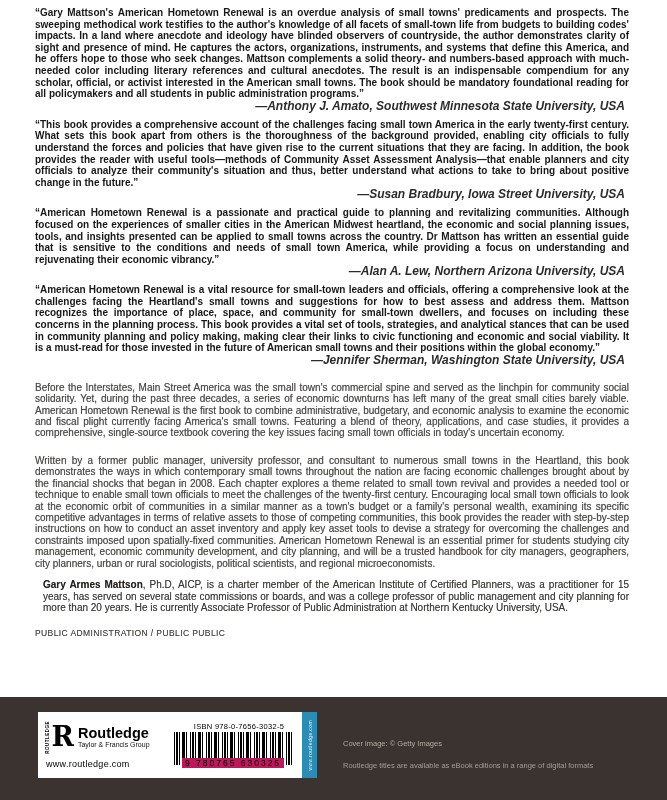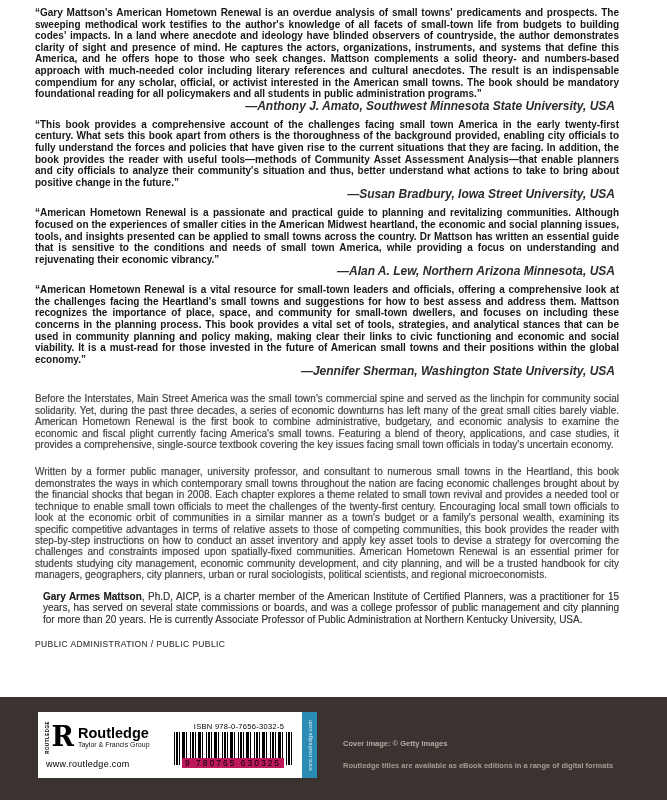--- a/index.html
+++ b/index.html
@@ -7,21 +7,21 @@
     position: relative;
     width: 667px;
     height: 800px;
     background: #ffffff;
     font-family: "Liberation Sans", sans-serif;
     color: #1b1b1b;
     overflow: hidden;
     box-sizing: border-box;
   }
   .content {
-    padding: 7px 48px 0 35px;
+    padding: 7px 38px 0 35px;
   }
   .quote {
     font-size: 10px;
     line-height: 11.6px;
     font-weight: bold;
     text-align: justify;
     color: #181818;
     margin: 0 0 1px 0;
   }
   .attribution {
@@ -135,39 +135,38 @@
     writing-mode: vertical-rl;
     transform: rotate(180deg);
     font-size: 5px;
     color: #eaf6fb;
     letter-spacing: 0.4px;
     white-space: nowrap;
   }
   .band-right {
     margin: 42px 0 0 26px;
     max-width: 300px;
-    font-weight: bold;
   }
   .cover-credit { font-size: 7.5px; color: #b3aba4; margin-bottom: 13px; }
   .ebook-note  { font-size: 7.5px; color: #a59d96; }
 </style>
 </head>
 <body>
 
 <div class="cover">
   <div class="content">
 
     <p class="quote">“Gary Mattson's American Hometown Renewal is an overdue analysis of small towns' predicaments and prospects. The sweeping methodical work testifies to the author's knowledge of all facets of small-town life from budgets to building codes' impacts. In a land where anecdote and ideology have blinded observers of countryside, the author demonstrates clarity of sight and presence of mind. He captures the actors, organizations, instruments, and systems that define this America, and he offers hope to those who seek changes. Mattson complements a solid theory- and numbers-based approach with much-needed color including literary references and cultural anecdotes. The result is an indispensable compendium for any scholar, official, or activist interested in the American small towns. The book should be mandatory foundational reading for all policymakers and all students in public administration programs.”</p>
     <p class="attribution">—Anthony J. Amato, Southwest Minnesota State University, USA</p>
 
     <p class="quote">“This book provides a comprehensive account of the challenges facing small town America in the early twenty-first century. What sets this book apart from others is the thoroughness of the background provided, enabling city officials to fully understand the forces and policies that have given rise to the current situations that they are facing. In addition, the book provides the reader with useful tools—methods of Community Asset Assessment Analysis—that enable planners and city officials to analyze their community's situation and thus, better understand what actions to take to bring about positive change in the future.”</p>
     <p class="attribution">—Susan Bradbury, Iowa Street University, USA</p>
 
     <p class="quote">“American Hometown Renewal is a passionate and practical guide to planning and revitalizing communities. Although focused on the experiences of smaller cities in the American Midwest heartland, the economic and social planning issues, tools, and insights presented can be applied to small towns across the country. Dr Mattson has written an essential guide that is sensitive to the conditions and needs of small town America, while providing a focus on understanding and rejuvenating their economic vibrancy.”</p>
-    <p class="attribution">—Alan A. Lew, Northern Arizona Minnesota, USA</p>
+    <p class="attribution">—Alan A. Lew, Northern Arizona University, USA</p>
 
     <p class="quote">“American Hometown Renewal is a vital resource for small-town leaders and officials, offering a comprehensive look at the challenges facing the Heartland's small towns and suggestions for how to best assess and address them. Mattson recognizes the importance of place, space, and community for small-town dwellers, and focuses on including these concerns in the planning process. This book provides a vital set of tools, strategies, and analytical stances that can be used in community planning and policy making, making clear their links to civic functioning and economic and social viability. It is a must-read for those invested in the future of American small towns and their positions within the global economy.”</p>
     <p class="attribution">—Jennifer Sherman, Washington State University, USA</p>
 
     <p class="desc">Before the Interstates, Main Street America was the small town's commercial spine and served as the linchpin for community social solidarity. Yet, during the past three decades, a series of economic downturns has left many of the great small cities barely viable. American Hometown Renewal is the first book to combine administrative, budgetary, and economic analysis to examine the economic and fiscal plight currently facing America's small towns. Featuring a blend of theory, applications, and case studies, it provides a comprehensive, single-source textbook covering the key issues facing small town officials in today's uncertain economy.</p>
     <p class="desc">Written by a former public manager, university professor, and consultant to numerous small towns in the Heartland, this book demonstrates the ways in which contemporary small towns throughout the nation are facing economic challenges brought about by the financial shocks that began in 2008. Each chapter explores a theme related to small town revival and provides a needed tool or technique to enable small town officials to meet the challenges of the twenty-first century. Encouraging local small town officials to look at the economic orbit of communities in a similar manner as a town's budget or a family's personal wealth, examining its specific competitive advantages in terms of relative assets to those of competing communities, this book provides the reader with step-by-step instructions on how to conduct an asset inventory and apply key asset tools to devise a strategy for overcoming the challenges and constraints imposed upon spatially-fixed communities. American Hometown Renewal is an essential primer for students studying city management, economic community development, and city planning, and will be a trusted handbook for city managers, geographers, city planners, urban or rural sociologists, political scientists, and regional microeconomists.</p>
 
     <p class="bio"><span class="bio-name">Gary Armes Mattson</span><span>, Ph.D, AICP, is a charter member of the American Institute of Certified Planners, was a practitioner for 15 years, has served on several state commissions or boards, and was a college professor of public management and city planning for more than 20 years. He is currently Associate Professor of Public Administration at Northern Kentucky University, USA.</span></p>
 
     <div class="category">PUBLIC ADMINISTRATION / PUBLIC PUBLIC</div>

